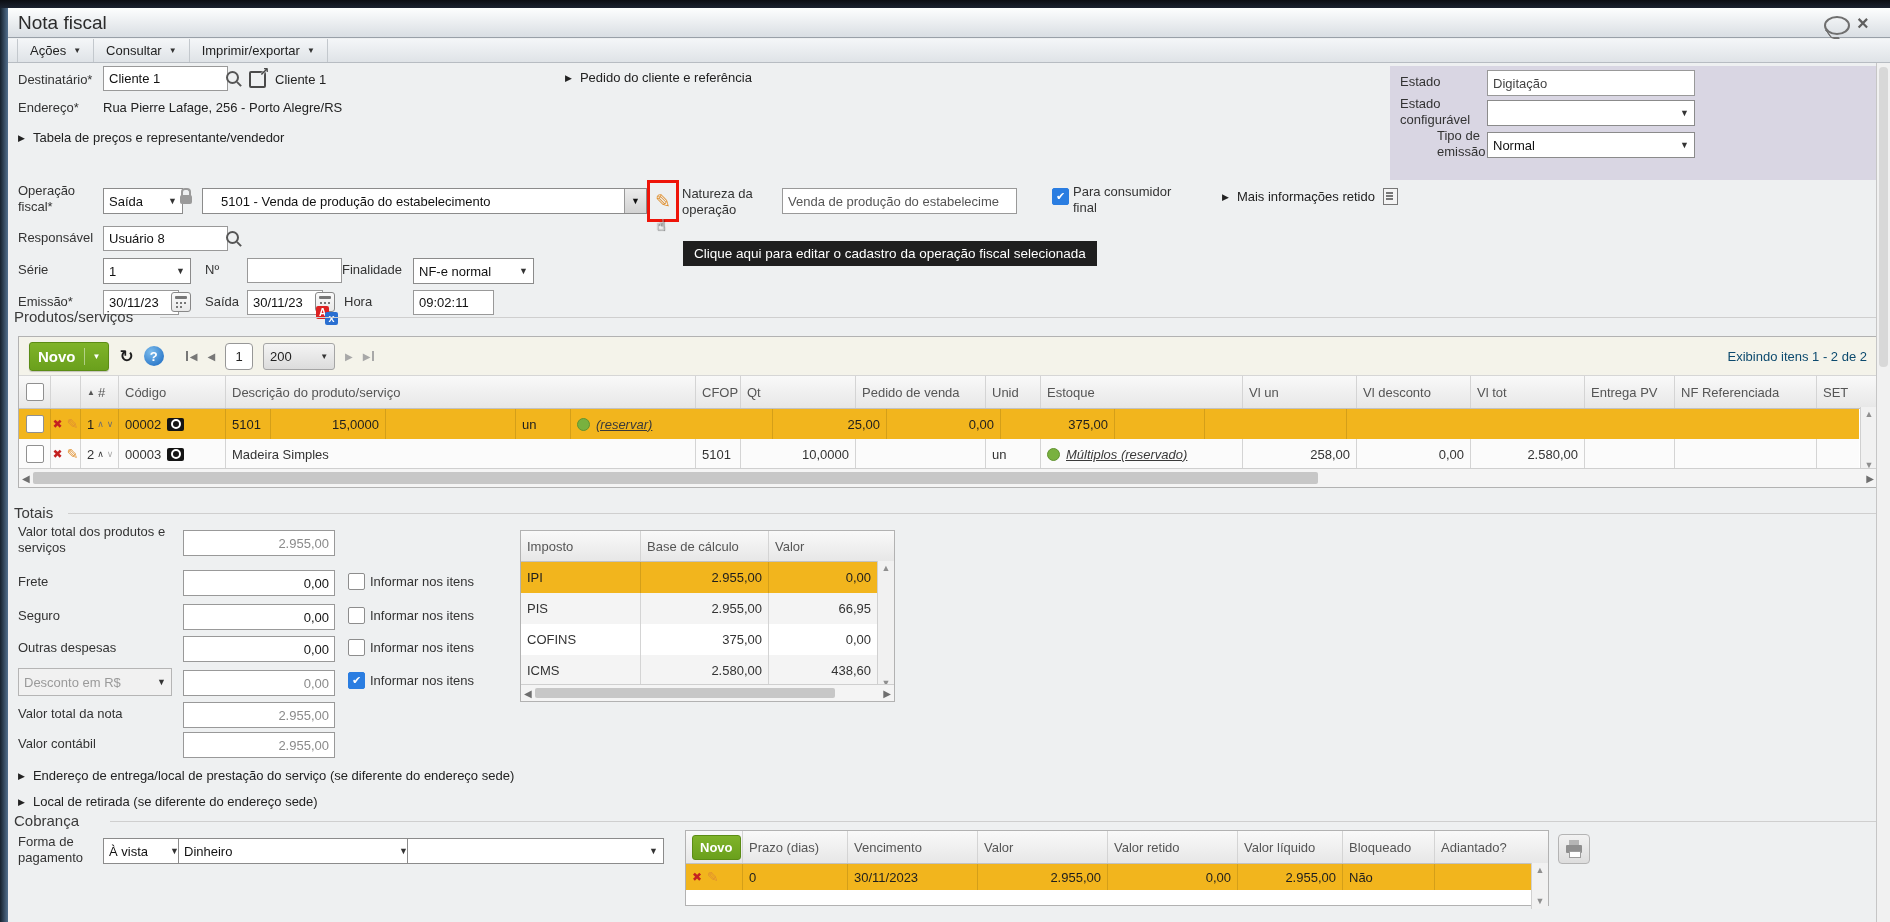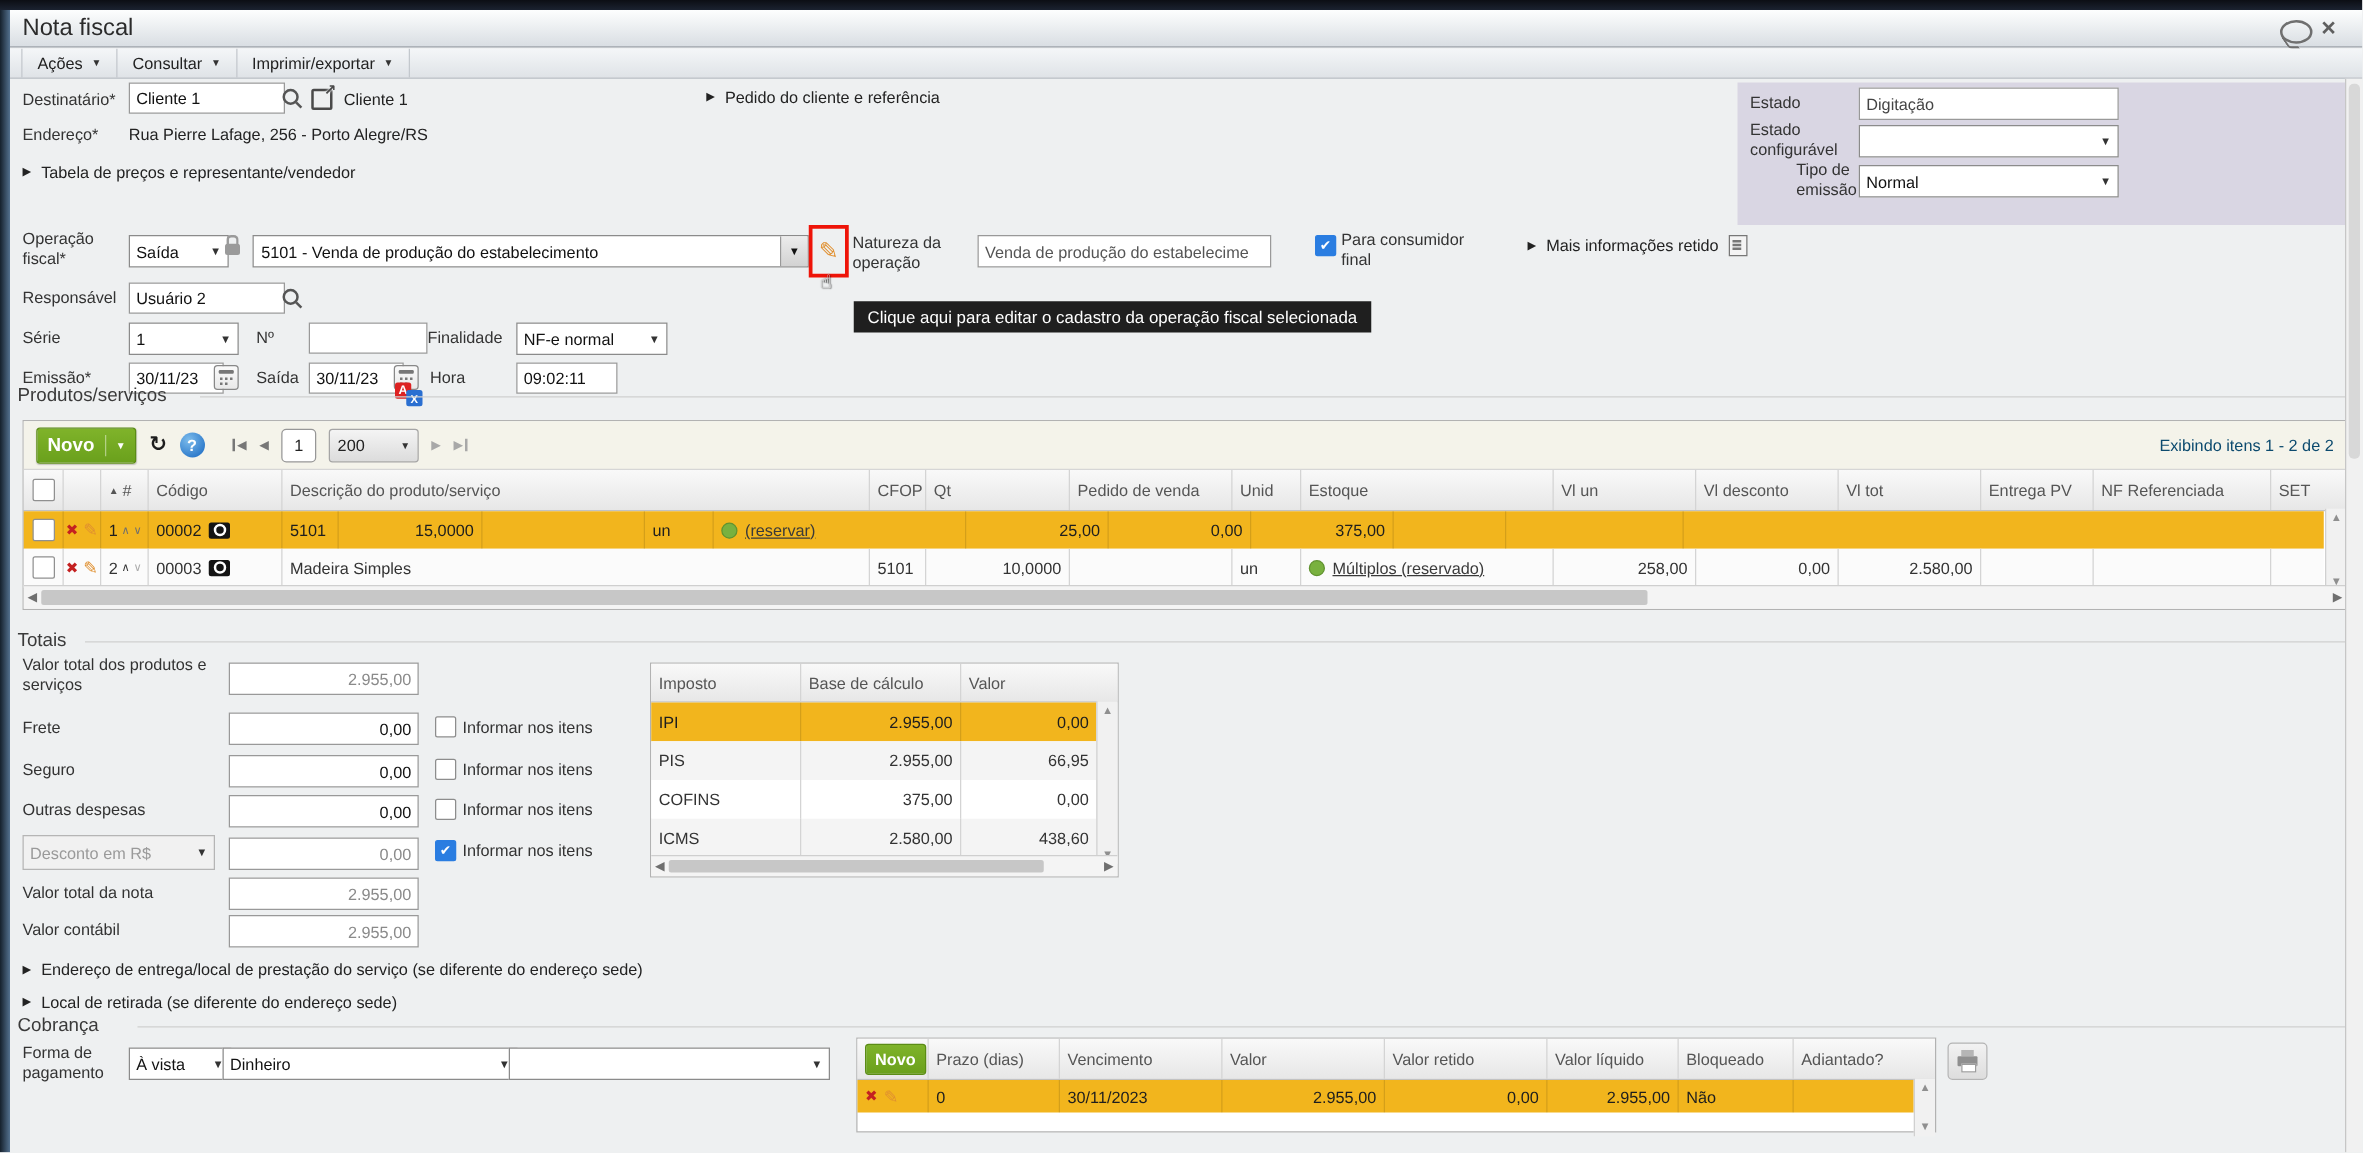--- a/index.html
+++ b/index.html
@@ -64,21 +64,21 @@
   
   .cc0{width:57px;gap:5px;}.cc1{width:105px;}.cc2{width:130px;}.cc3{width:130px;}.cc4{width:130px;}
   .cc5{width:105px;}.cc6{width:92px;}.cc7{width:96px;border-right:none;}
   .cb-small{width:16px;height:16px;background:#fff;border:1px solid #909090;border-radius:2px;}
   .xdel{color:#c42121;font-size:12px;font-weight:bold;}
   .rowpencil{color:#e09030;font-size:14px;}
   .updown{color:#6e6e6e;font-size:9px;}
   .cam{width:17px;height:13px;background:#141414;border-radius:2px;position:relative;flex:none;}
   .cam::after{content:"";position:absolute;width:6px;height:6px;border:2px solid #fff;border-radius:50%;top:1.5px;left:3.5px;}
   .dot{width:11px;height:11px;border-radius:50%;background:#79b13f;border:1px solid #619330;flex:none;}
-  .stock-link{color:#3a3a3a;text-decoration:underline;cursor:pointer;}
+  .stock-link{color:#3a3a3a;text-decoration:underline;cursor:pointer;font-style:italic;}
   .vstrip{position:absolute;background:#f1f1f1;border-left:1px solid #d0d0d0;display:flex;flex-direction:column;justify-content:space-between;align-items:center;padding:3px 0;}
   .sarrow{color:#8f8f8f;font-size:9px;line-height:9px;}
   .hscroll{display:flex;align-items:center;background:#f4f4f4;border-top:1px solid #cfcfcf;padding:0 3px;gap:3px;}
   .hthumb{height:12px;background:#c7c7c7;border-radius:2px;}
   .harrow{color:#6f6f6f;font-size:10px;}
   
   .ptoolbar{display:flex;align-items:center;height:38px;background:#f4f3ea;border-bottom:1px solid #d6d6d6;padding:0 10px;gap:10px;}
   .btn-novo{display:flex;align-items:center;background:linear-gradient(#7fb32a,#6aa01c);border:1px solid #5b8c15;border-radius:3px;color:#fff;font-weight:bold;font-size:15px;height:27px;padding:0 8px;gap:8px;cursor:pointer;box-shadow:0 1px 1px rgba(0,0,0,.2);}
   .btn-novo .sep{width:1px;height:17px;background:rgba(255,255,255,.45);}
   .btn-novo .caret{color:#fff;}
@@ -168,41 +168,41 @@
       <span class="caret">▼</span>
     </div>
 
   <div class="lbl" style="left:18px;top:183px;width:80px;">Operação fiscal*</div>
   <div class="sel" style="left:103px;top:188px;width:68px;height:24px;">
       <span>Saída</span>
       <span class="caret">▼</span>
     </div>
   <div class="lock" style="left:180px;top:195px;"></div>
   <div class="sel" style="left:202px;top:188px;width:443px;height:24px;padding:0;">
-    <span style="padding:0 6px;">5101 - Venda de produção do estabelecimento</span>
+    <span style="padding:0 6px;margin-left:12px;">5101 - Venda de produção do estabelecimento</span>
     <span style="margin-left:auto;width:21px;height:100%;background:linear-gradient(#ececec,#d2d2d2);border-left:1px solid #999;display:flex;align-items:center;justify-content:center;font-size:9px;">▼</span>
   </div>
   <div class="redbox" style="left:647px;top:180px;width:26px;height:36px;">
     <span class="pencil">✎</span>
   </div>
   <div class="hand" style="left:656px;top:216px;">☝</div>
   <div class="lbl" style="left:682px;top:186px;width:95px;">Natureza da operação</div>
   <div class="inp" style="left:782px;top:188px;width:223px;height:24px;color:#555;">Venda de produção do estabelecime</div>
   <div class="cb checked" style="left:1052px;top:188px;">✔</div>
   <div class="lbl" style="left:1073px;top:184px;width:110px;">Para consumidor final</div>
   <div class="toggle" style="left:1222px;top:188px;">
       <span class="tog-arrow">▶</span>
       <span>Mais informações retido</span>
       <span class="doc-ico"></span>
     </div>
 
   <div class="tooltip" style="left:683px;top:241px;">Clique aqui para editar o cadastro da operação fiscal selecionada</div>
 
   <div class="lbl" style="left:18px;top:230px;">Responsável</div>
-  <div class="inp" style="left:103px;top:226px;width:113px;height:23px;">Usuário 2</div>
+  <div class="inp" style="left:103px;top:226px;width:113px;height:23px;">Usuário 8</div>
   <div class="search-ico" style="left:226px;top:231px;"></div>
 
   <div class="lbl" style="left:18px;top:262px;">Série</div>
   <div class="sel" style="left:103px;top:258px;width:76px;height:24px;">
       <span>1</span>
       <span class="caret">▼</span>
     </div>
   <div class="lbl" style="left:205px;top:262px;">Nº</div>
   <div class="inp" style="left:247px;top:258px;width:83px;height:23px;"></div>
   <div class="lbl" style="left:342px;top:262px;">Finalidade</div>

